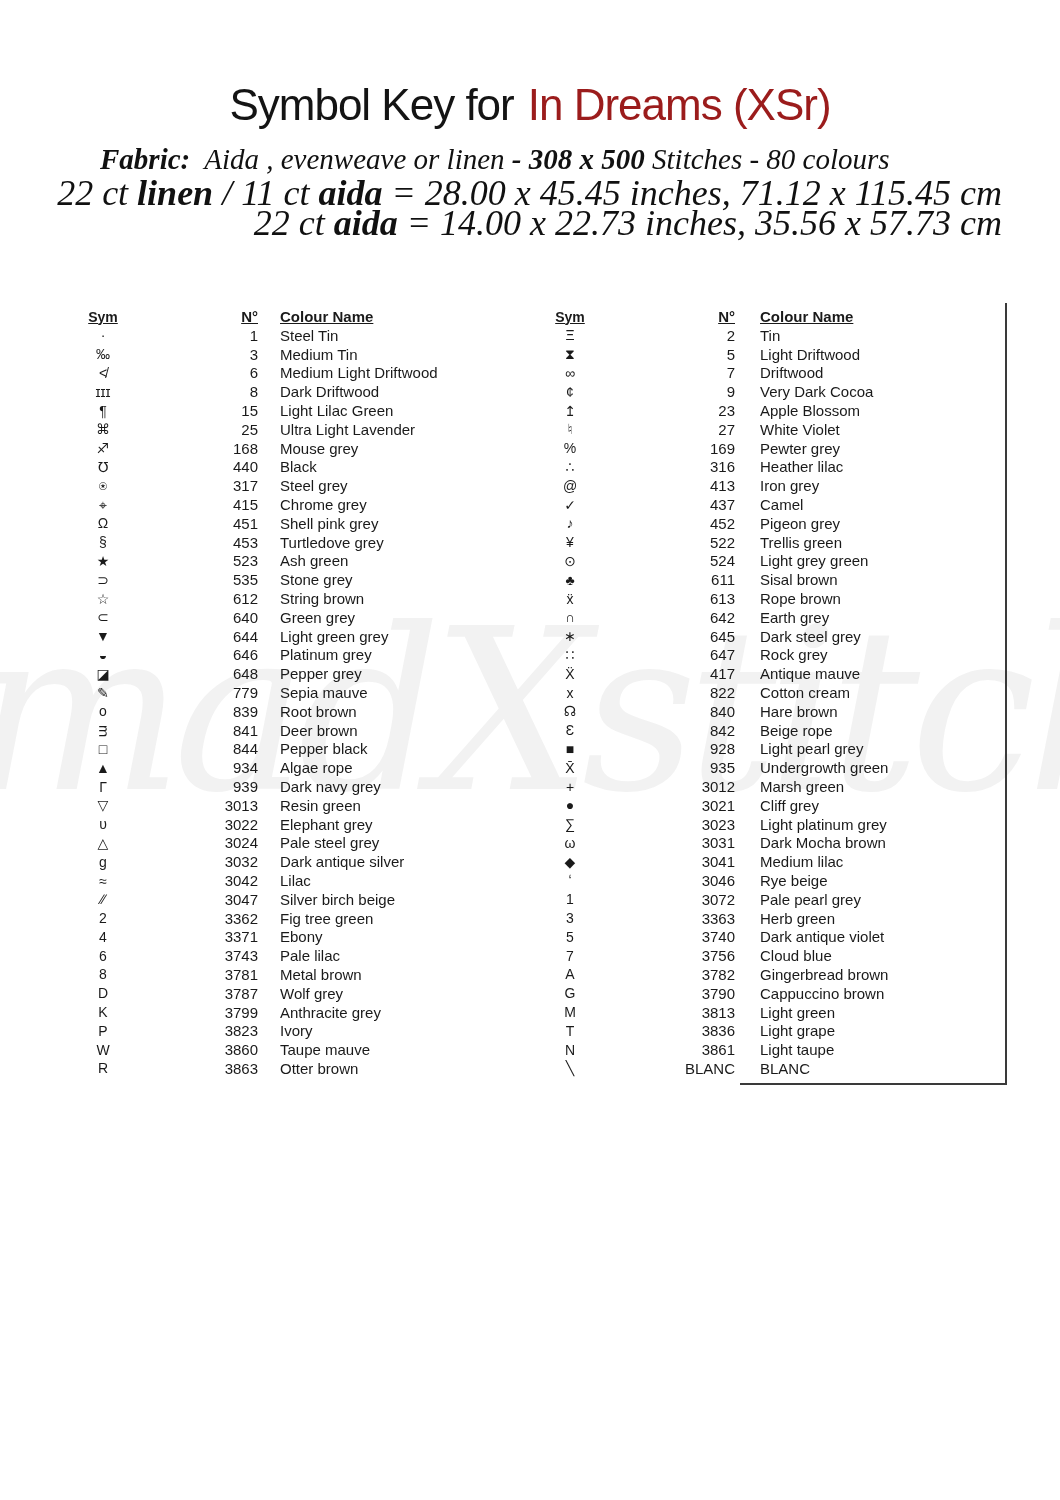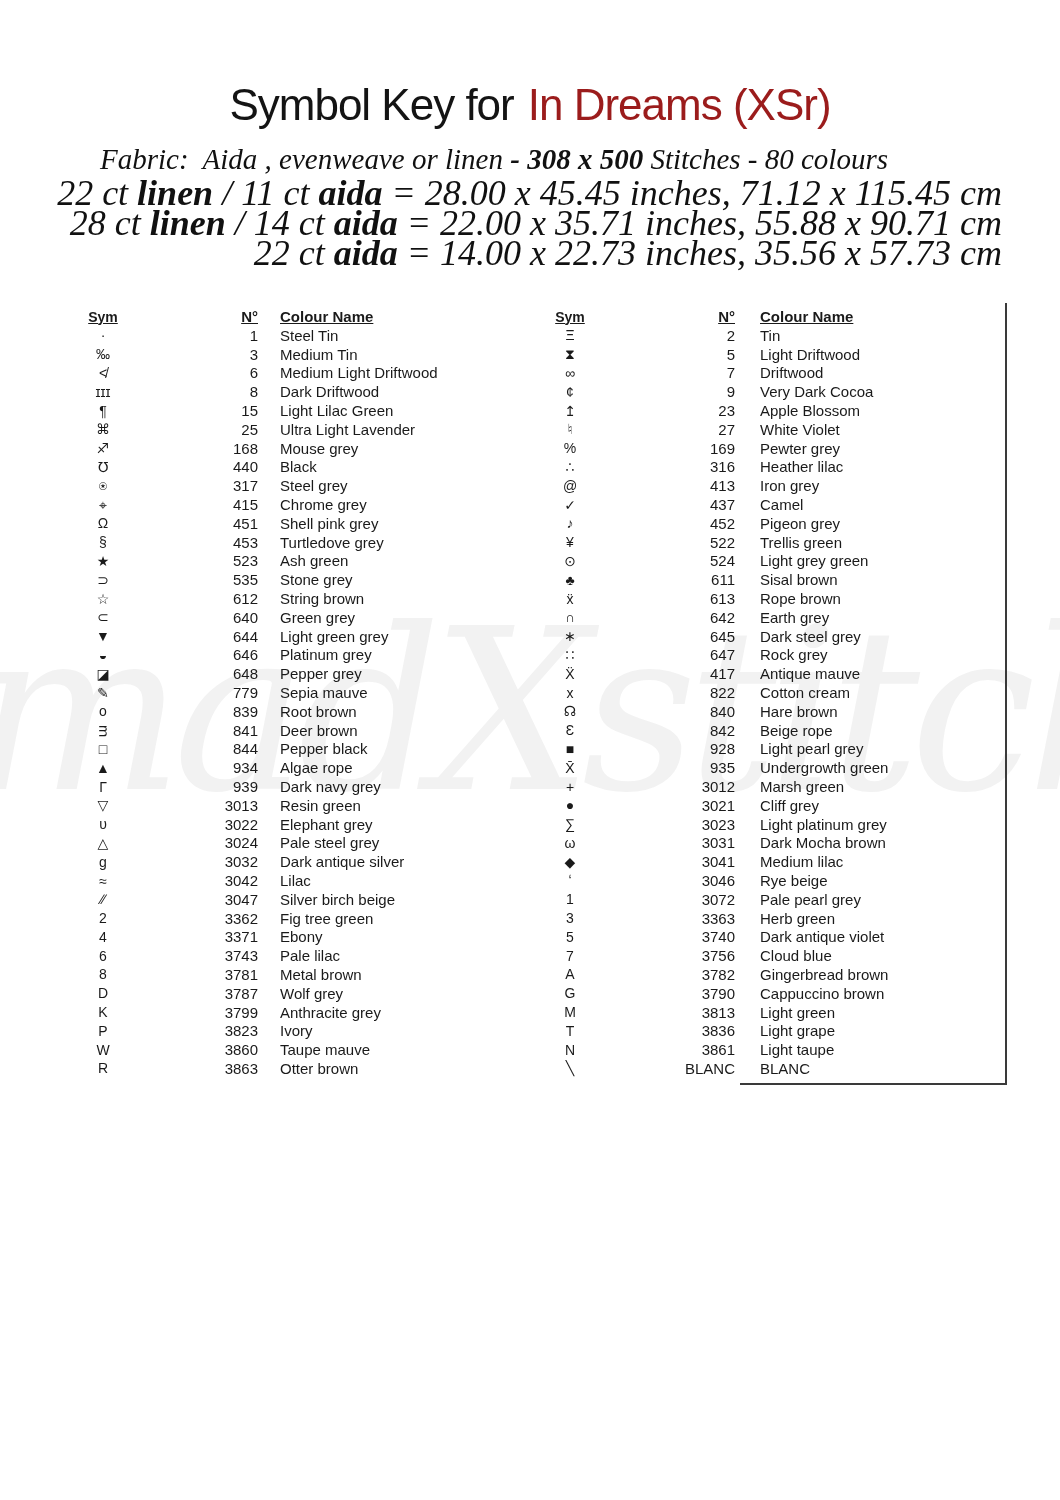--- a/index.html
+++ b/index.html
@@ -20,21 +20,21 @@
   }
   .title .t-black{color:#141414;}
   .title .t-red{margin-left:14px;}
   
   .fabric{
     position:absolute;top:143px;left:0;width:1002px;z-index:2;
     font-family:"Liberation Serif","DejaVu Serif",serif;
     font-style:italic;color:#111;
   }
   .fabric-line1{font-size:29px;padding-left:100px;white-space:nowrap;}
-  .fabric-line1 .f-label{font-weight:normal;margin-right:14px;}
+  .fabric-line1 .f-label{font-weight:bold;margin-right:14px;}
   .fabric-lines{margin-top:2px;}
   .fabric-line{font-size:36px;text-align:right;line-height:30px;white-space:nowrap;}
   .b{font-weight:bold;}
   
   .watermark{
     position:absolute;top:580px;left:-30px;width:1150px;
     font-family:"DejaVu Serif","Liberation Serif",serif;
     font-style:italic;font-size:225px;letter-spacing:-10px;
     color:rgba(40,40,40,0.06);white-space:nowrap;z-index:0;
     user-select:none;
@@ -68,21 +68,20 @@
   <div class="title">
     <span class="t-black">Symbol Key for</span><span class="t-red" id="title-red" style="color: rgb(155, 28, 28);">In Dreams (XSr)</span>
   </div>
 
   <div class="fabric">
     <div class="fabric-line1">
       <span class="f-label">Fabric:</span><span id="fabric-line1-parts"><span>Aida , evenweave or  linen </span><span class="b">- 308 x 500 </span><span>Stitches - 80 colours</span></span>
     </div>
     <div class="fabric-lines" id="fabric-lines">
         <div class="fabric-line"><span>22 ct </span><span class="b">linen</span><span> / 11 ct </span><span class="b">aida</span><span> = 28.00 x 45.45 inches, 71.12 x 115.45 cm</span></div>
-        <div class="fabric-line"><span>28 ct </span><span class="b">linen</span><span> / 14 ct </span><span class="b">aida</span><span> = 22.00 x 35.71 inches, 55.88 x 90.71 cm</span></div>
         <div class="fabric-line"><span>22 ct </span><span class="b">aida</span><span> = 14.00 x 22.73 inches, 35.56 x 57.73 cm</span></div>
       </div>
   </div>
 
   <div class="tbl tbl-left">
     <div class="thead">
       <span class="c-sym">Sym</span>
       <span class="c-num">N°</span>
       <span class="c-name">Colour Name</span>
     </div>

